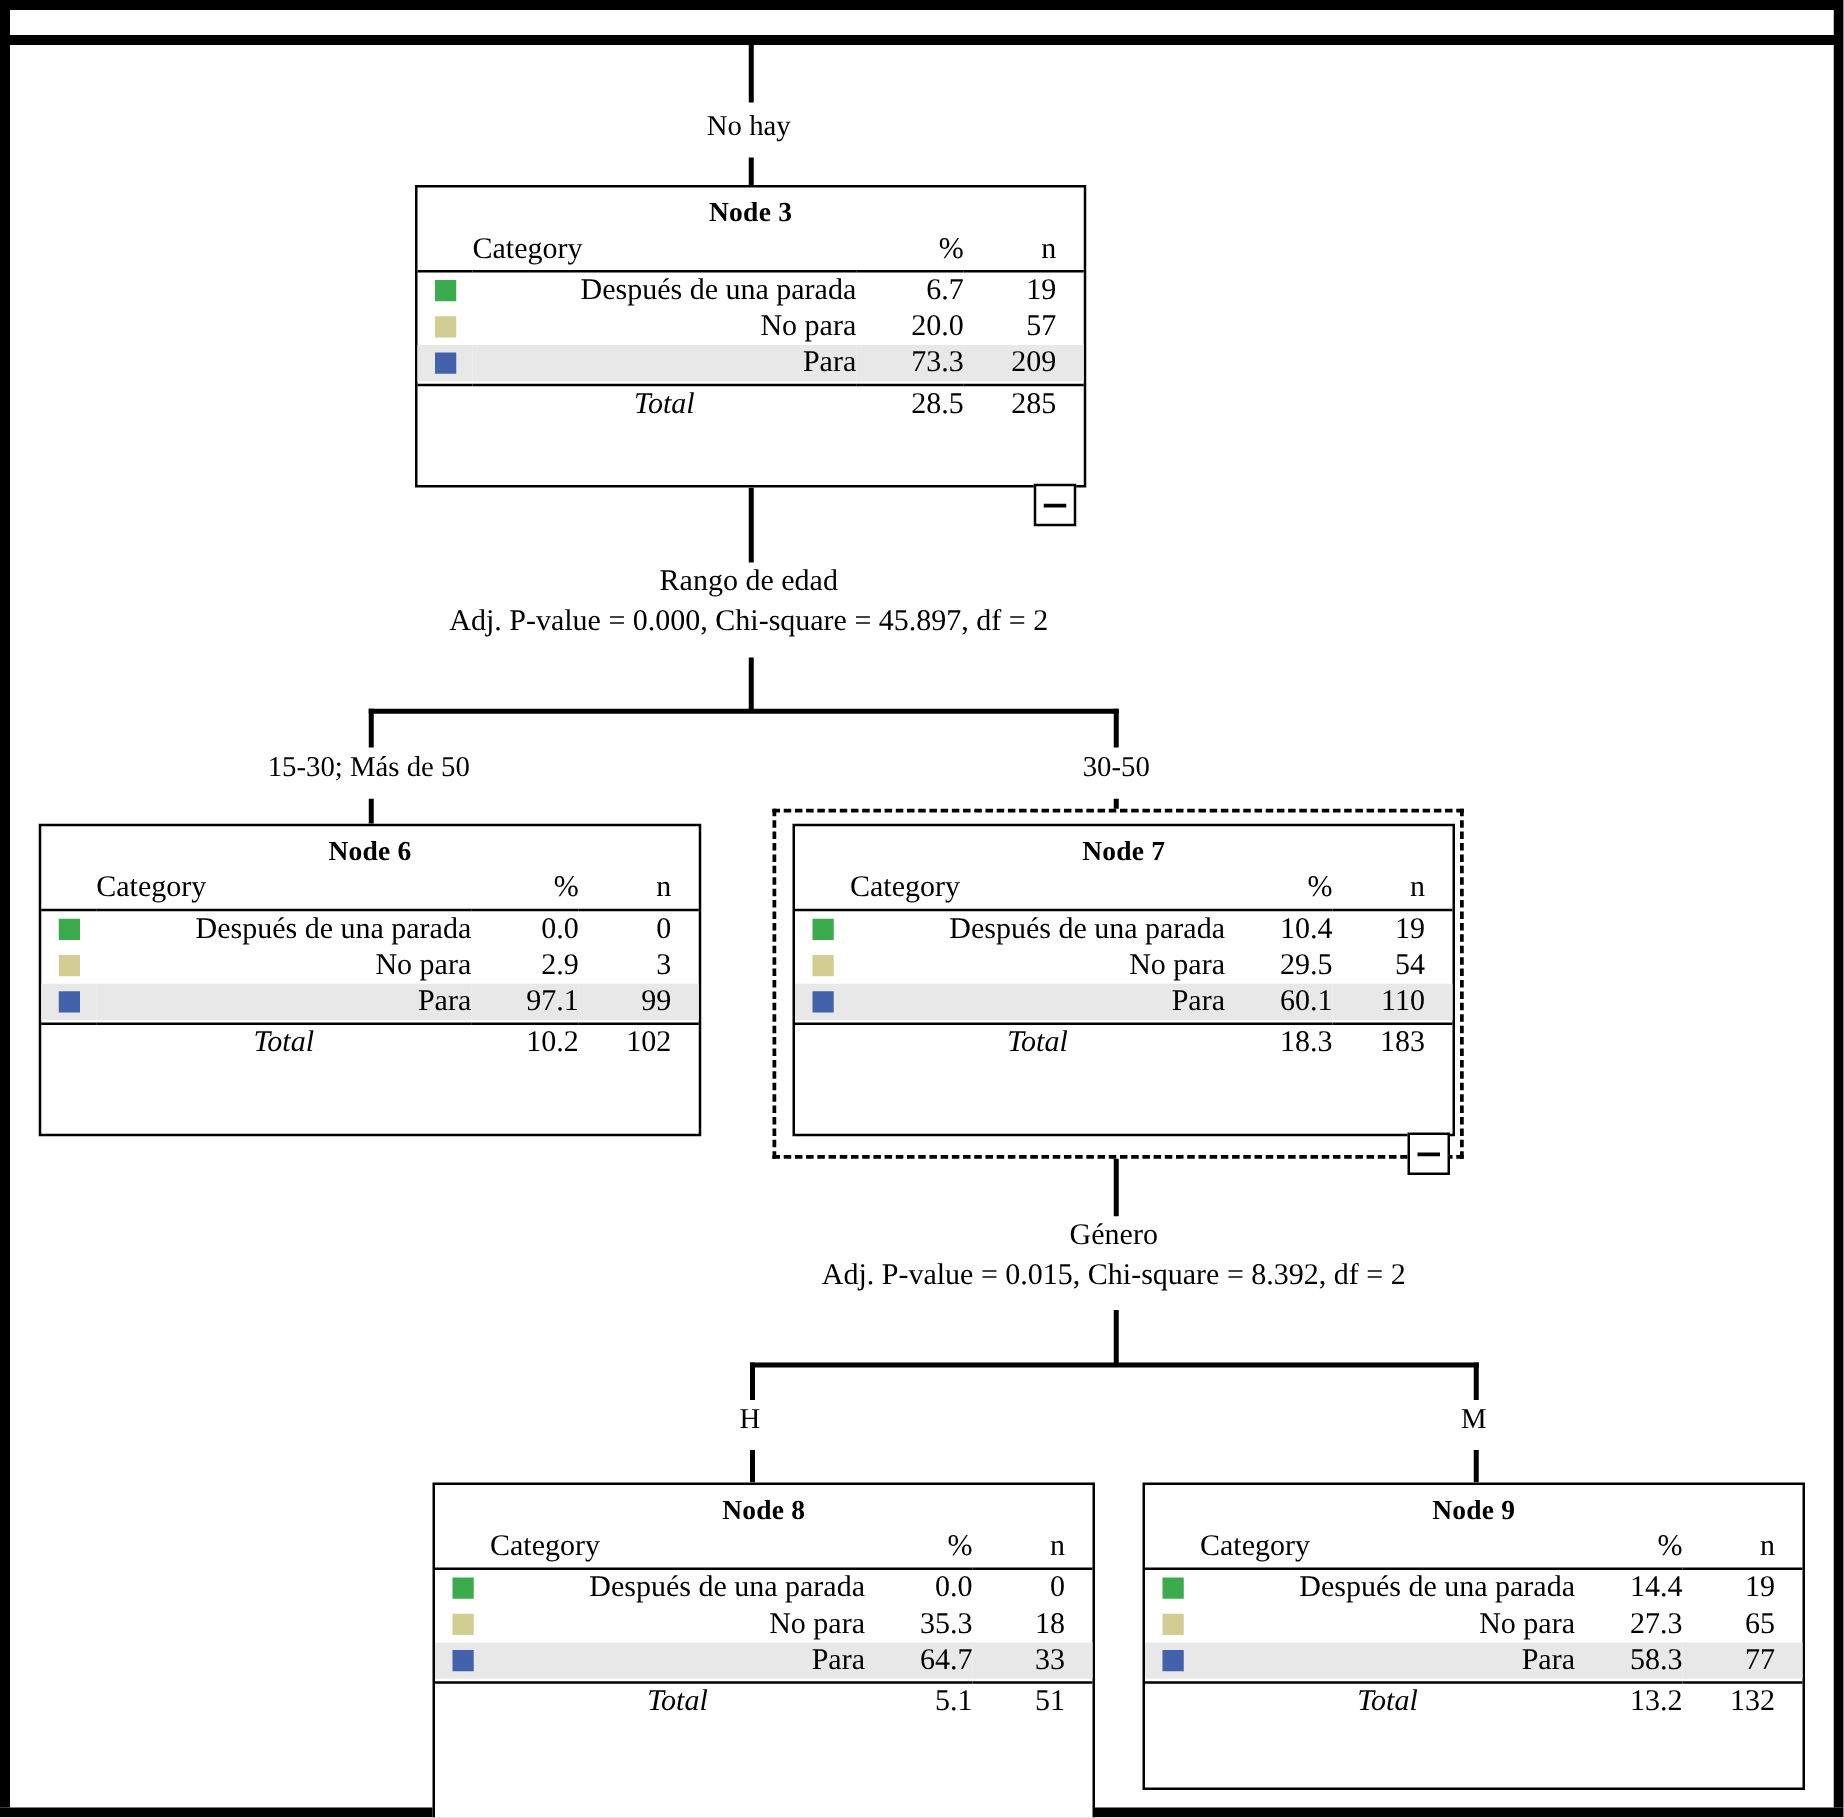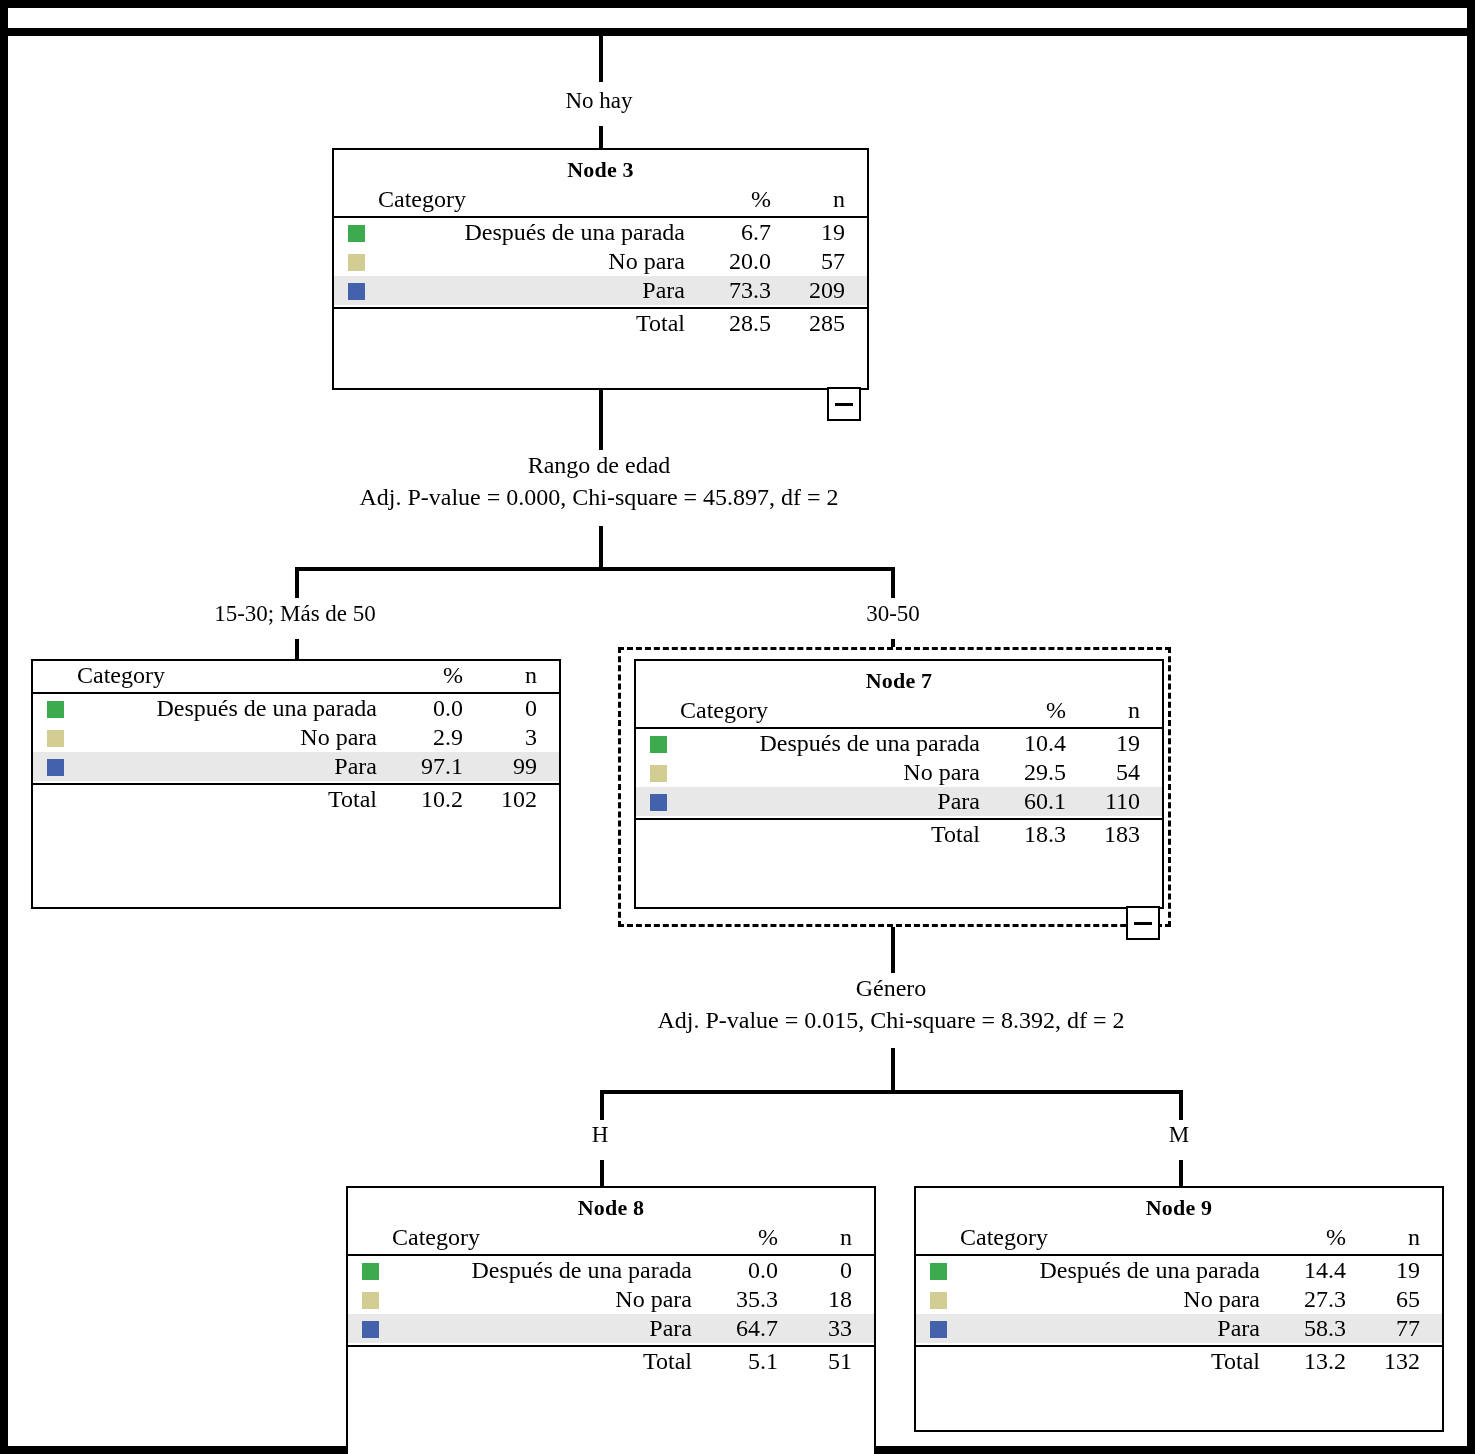--- a/index.html
+++ b/index.html
@@ -116,21 +116,21 @@
     height: 0;
     border-bottom: 2.5px solid #000;
   }
   tr.highlight td { background: #e8e8e8; }
   .swatch {
     display: inline-block;
     width: 17px;
     height: 17px;
     vertical-align: -2px;
   }
-  .total-label { padding-left: 44px !important; text-align: right; }
+  .total-label { padding-left: 44px !important; text-align: center; font-style: italic; }
 
   
   .collapse-btn {
     position: absolute;
     width: 34px;
     height: 34px;
     background: #ffffff;
     border: 2px solid #000000;
     box-sizing: border-box;
     z-index: 8;
@@ -245,20 +245,21 @@
     <div class="vline" style="left:591px; top:490px; height:43px;"></div>
     <div class="hline" style="left:287px; top:531px; width:600px;"></div>
     <div class="vline" style="left:287px; top:531px; height:31px;"></div>
     <div class="vline" style="left:883px; top:531px; height:31px;"></div>
     <div class="edge-label" style="left:87px; top:565px; width:400px;">15-30; Más de 50</div>
     <div class="edge-label" style="left:735px; top:565px; width:300px;">30-50</div>
     <div class="vline" style="left:287px; top:603px; height:20px;"></div>
     <div class="vline" style="left:883px; top:603px; height:20px;"></div>
 
     <div class="node" style="left:23px; top:623px; width:530px; height:250px;">
+      <div class="node-title">Node 6</div>
       <table class="node-table">
         <tbody>
             <tr class="hdr-row">
           <th class="hdr-cat" colspan="2">Category</th>
           <th class="col-pct">%</th>
           <th class="col-n">n</th>
         </tr>
         <tr class="rule-row">
               <td colspan="4"></td>
             </tr>

